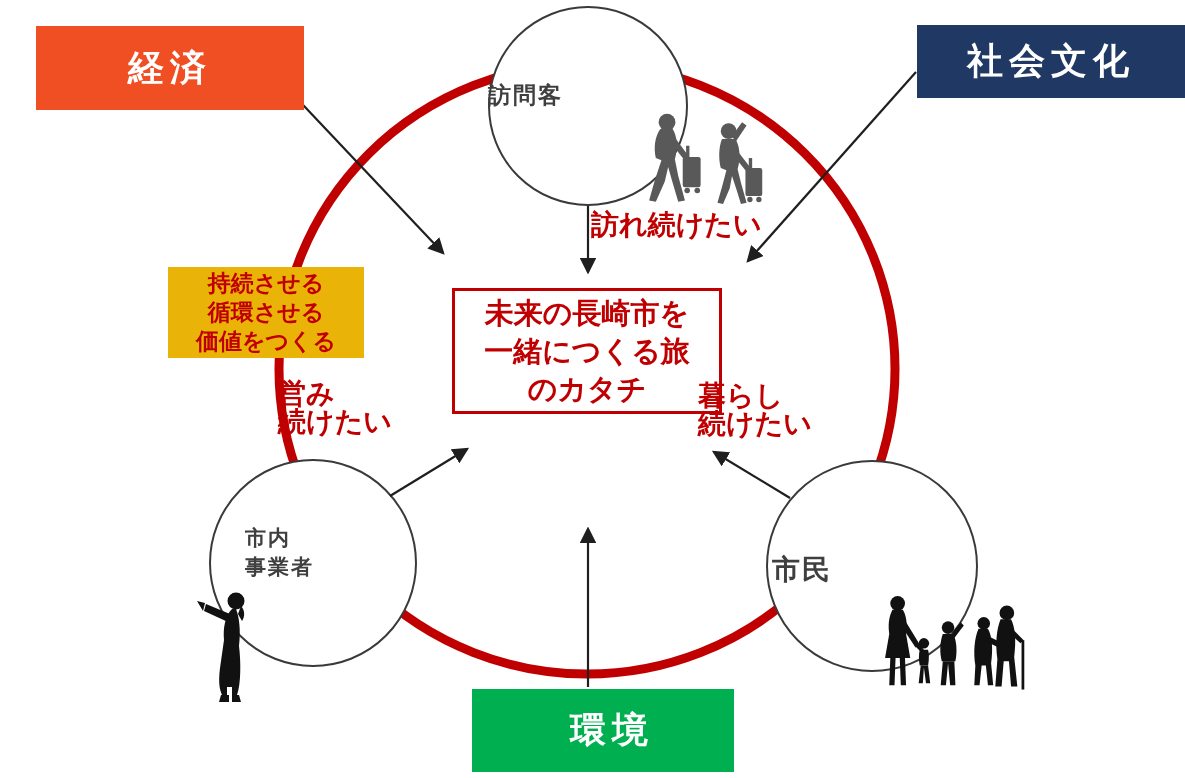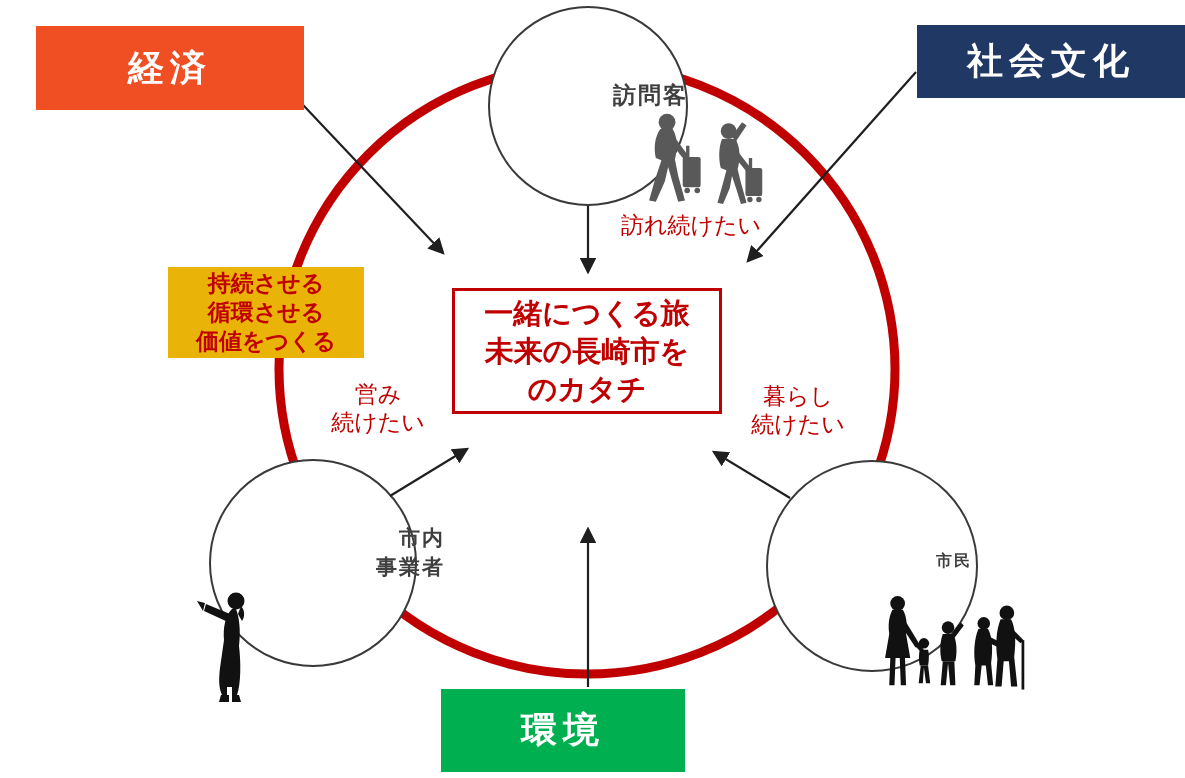--- a/index.html
+++ b/index.html
@@ -21,30 +21,30 @@
   .ring{fill:none;stroke:var(--color-ring-red);stroke-width:9;}
   .node-circle{fill:#ffffff;stroke:var(--color-circle-outline);stroke-width:2;}
   .arrow{stroke:var(--color-arrow-black);stroke-width:2.2;fill:none;}
   .sil-gray{fill:var(--color-silhouette-gray);}
   .sil-black{fill:var(--color-silhouette-black);}
   .abs{position:absolute;}
   .pillar{display:flex;align-items:center;justify-content:center;
           color:#ffffff;font-weight:700;font-size:36px;letter-spacing:6px;}
   .pillar.economy{left:0;top:26px;width:268px;height:84px;background:var(--color-economy-box);margin-left:36px;}
   .pillar.culture{left:917px;top:25px;width:268px;height:73px;background:var(--color-social-culture-box);}
-  .pillar.environment{left:441px;top:689px;width:244px;height:83px;background:var(--color-environment-box);}
+  .pillar.environment{left:472px;top:689px;width:244px;height:83px;background:var(--color-environment-box);padding-left:18px;}
   .center-box{left:452px;top:288px;width:264px;height:120px;background:#ffffff;
               border:3px solid var(--color-accent-text-red);
               display:flex;flex-direction:column;align-items:center;justify-content:center;
               color:var(--color-accent-text-red);font-weight:700;font-size:29px;line-height:38px;text-align:center;}
-  .node-label{color:var(--color-label-gray);font-weight:700;text-align:right;}
+  .node-label{color:var(--color-label-gray);font-weight:700;text-align:left;}
   .node-label.visitors{left:488px;top:80px;width:200px;font-size:23px;letter-spacing:2px;}
   .node-label.business{left:213px;top:523px;width:200px;font-size:21px;line-height:29px;letter-spacing:2px;padding-left:32px;}
-  .node-label.citizens{left:772px;top:551px;width:200px;font-size:16px;letter-spacing:2px;}
-  .wish{color:var(--color-accent-text-red);font-weight:400;text-align:center;font-size:23px;line-height:28px;}
+  .node-label.citizens{left:772px;top:551px;width:200px;font-size:28px;letter-spacing:2px;}
+  .wish{color:var(--color-accent-text-red);font-weight:700;font-size:28px;line-height:28px;}
   .wish.visit{left:591px;top:211px;width:200px;}
   .wish.operate{left:278px;top:380px;width:200px;}
   .wish.live{left:698px;top:374px;width:200px;margin-top:8px;}
   .goals{left:168px;top:267px;width:196px;background:#eab308;padding:2px 0;
          color:var(--color-accent-text-red);font-weight:700;text-align:center;font-size:23px;line-height:29px;}
 </style>
 </head>
 <body>
 
 <div class="canvas">
@@ -128,22 +128,22 @@
     <span>経済</span>
   </div>
   <div class="abs pillar culture">
     <span>社会文化</span>
   </div>
   <div class="abs pillar environment">
     <span>環境</span>
   </div>
 
   <div class="abs center-box">
+    <span>未来の長崎市を</span>
     <span>一緒につくる旅</span>
-    <span>未来の長崎市を</span>
     <span>のカタチ</span>
   </div>
 
   <div class="abs node-label visitors">訪問客</div>
   <div class="abs node-label business">
     <div>市内</div>
     <div>事業者</div>
   </div>
   <div class="abs node-label citizens">市民</div>
 

